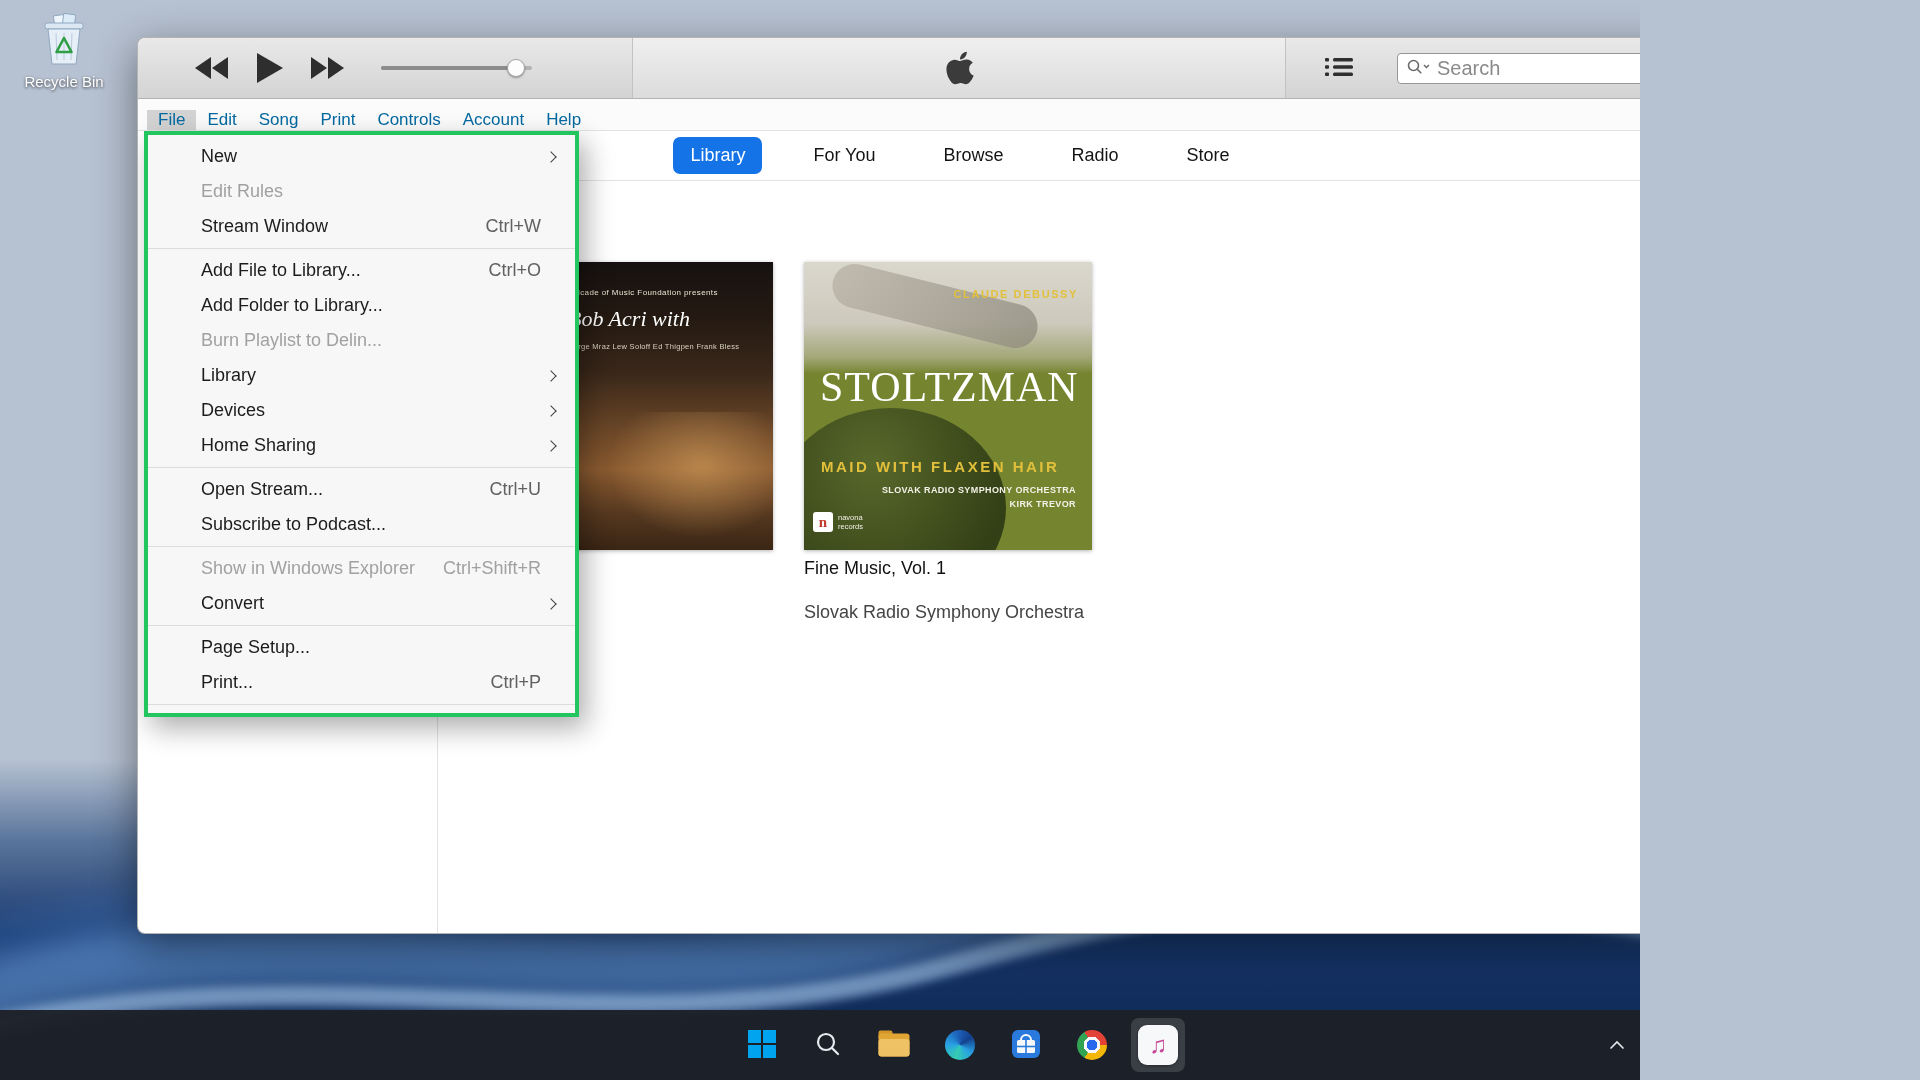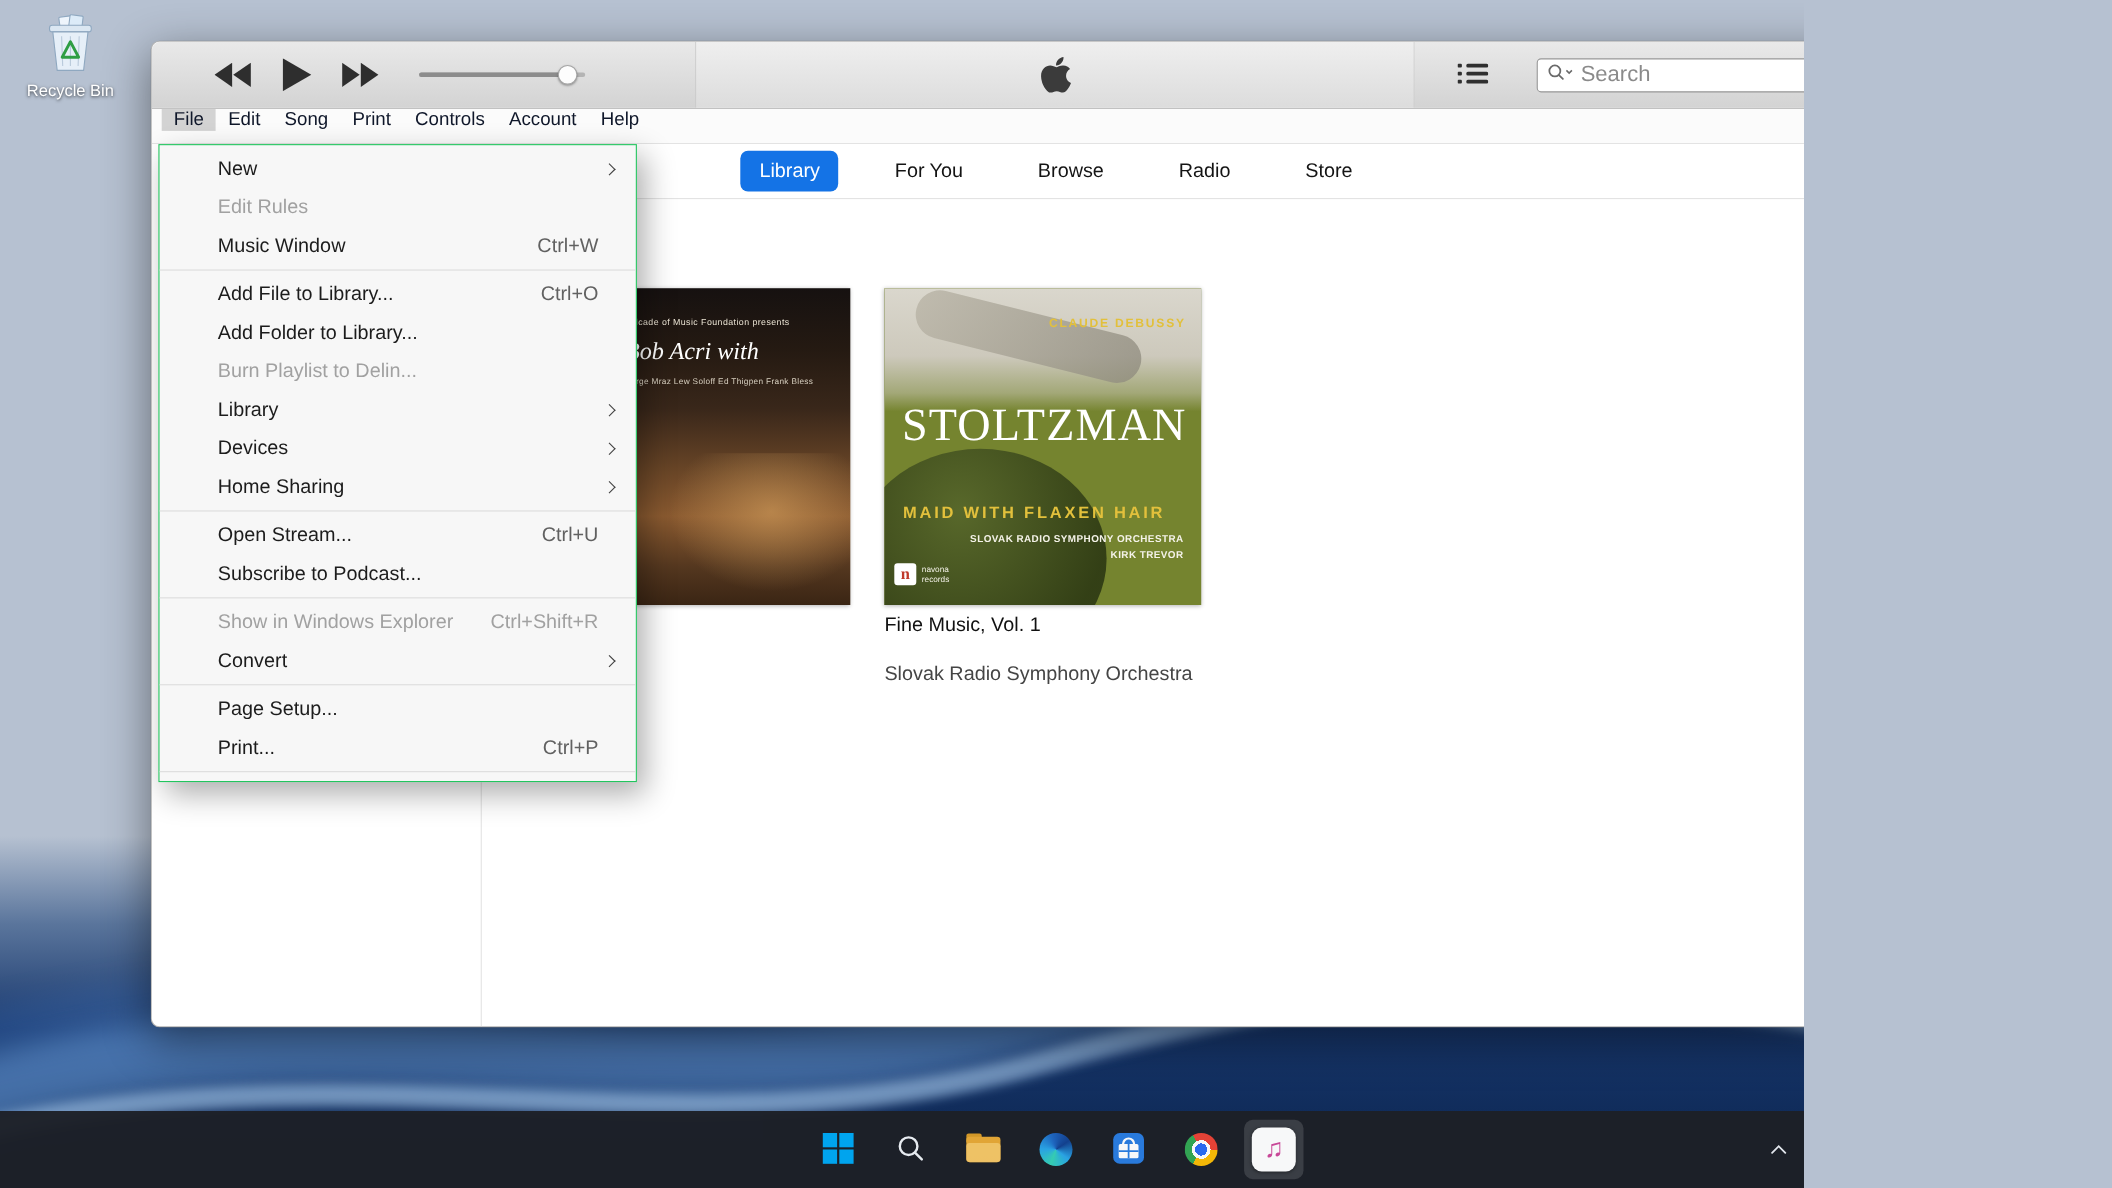--- a/index.html
+++ b/index.html
@@ -26,21 +26,21 @@
   .vfill{position:absolute;top:8px;left:0;width:134px;height:4px;border-radius:2px;background:#8c8c8c}
   .vknob{position:absolute;left:126px;top:1px;width:18px;height:18px;border-radius:50%;background:#fdfdfd;border:1px solid #a5a5a5;box-shadow:0 1px 2px rgba(0,0,0,.35)}
   .apple{position:absolute;left:50%;top:50%;transform:translate(-50%,-50%);line-height:0}
   .listbtn{position:absolute;left:1176px;top:14px;width:50px;height:33px;background:none;border:none;display:flex;align-items:center;justify-content:center;cursor:pointer}
   .search{position:absolute;left:1259px;top:15px;width:254px;height:31px;background:#fff;border:1px solid #979797;border-radius:4px;display:flex;align-items:center;padding:0 9px;gap:6px}
   .search input{border:none;outline:none;flex:1;font-size:20px;color:#333;background:transparent;font-family:"Liberation Sans",sans-serif}
   .search input::placeholder{color:#8a8a8a}
   .winctl{position:absolute;top:2px;right:6px;display:flex;z-index:30}
   .wc{width:38px;height:26px;display:flex;align-items:center;justify-content:center;background:none;border:none;cursor:pointer}
 
-  .menubar{position:absolute;left:0;top:61px;right:0;height:32px;background:#fbfbfb;border-bottom:1px solid #e3e3e3;display:flex;align-items:flex-start;padding-left:9px;font-size:17px;color:#0f172a}
+  .menubar{position:absolute;left:0;top:61px;right:0;height:32px;background:#fbfbfb;border-bottom:1px solid #e3e3e3;display:flex;align-items:flex-end;padding-left:9px;font-size:17px;color:#0369a1}
   .mitem{display:flex;align-items:center;padding:0 11px;cursor:default}
   .mitem.active{background:#d3d3d3}
 
   .tabsrow{position:absolute;left:0;top:93px;right:0;height:49px;background:#fff;display:flex;align-items:center;justify-content:center;gap:34px;font-size:18px;color:#141414}
   .tab{padding:8px 17px;border-radius:7px;cursor:default}
   .tab.active{background:var(--accent-blue,#1473e6);color:#fff}
   .hline{position:absolute;left:299px;right:0;top:142px;height:1px;background:#e3e3e3}
   .vline{position:absolute;left:299px;top:142px;bottom:0;width:1px;background:#e3e3e3}
 
   
@@ -63,21 +63,21 @@
   .drum{position:absolute;left:-28px;bottom:-58px;width:230px;height:200px;border-radius:50%;background:radial-gradient(ellipse at 42% 28%,#55652a,#2c3813 72%);opacity:.9}
   .navona{position:absolute;left:9px;bottom:18px;display:flex;align-items:center;gap:5px}
   .nv-box{width:20px;height:20px;background:#fff;border-radius:3px;display:flex;align-items:center;justify-content:center;color:#c03a2b;font-family:"Liberation Serif",serif;font-weight:bold;font-size:15px}
   .nv-txt{color:#f2f0e6;font-size:7.5px;line-height:1.25;text-transform:lowercase}
 
   .caption{position:absolute;left:666px;top:521px;font-size:18px;line-height:1}
   .cap-title{color:#111;margin-bottom:26px}
   .cap-artist{color:#454545}
 
   
-  .fmenu{position:absolute;left:6px;top:93px;width:435px;background:#f7f7f7;border:1px solid #22c55e;box-shadow:7px 11px 26px rgba(0,0,0,.32);padding:4px 0;z-index:40;font-size:18px;color:#1c1c1c}
+  .fmenu{position:absolute;left:6px;top:93px;width:435px;background:#f7f7f7;border:4px solid #22c55e;box-shadow:7px 11px 26px rgba(0,0,0,.32);padding:4px 0;z-index:40;font-size:18px;color:#1c1c1c}
   .fitem{display:flex;align-items:center;height:35px;padding:0 12px 0 53px;cursor:default}
   .fitem .sc{margin-left:auto;color:#616161;padding-right:22px}
   .fitem.disabled{color:#a1a1a1}
   .fitem.disabled .sc{color:#a1a1a1}
   .chev{margin-left:auto;width:8px;height:8px;border-right:1.7px solid #3f3f3f;border-bottom:1.7px solid #3f3f3f;transform:rotate(-45deg);margin-right:8px;flex:0 0 auto}
   .fsep{height:1px;background:#dcdcdc;margin:4px 0}
 
   
   .taskbar{position:absolute;left:0;bottom:0;width:1920px;height:70px;background:var(--taskbar-bg,#1d2027);opacity:.97;z-index:50}
   .tb-apps{position:absolute;left:735px;top:8px;display:flex;gap:12px}
@@ -269,21 +269,21 @@
 
     <div class="fmenu">
       <div class="fitem">
         <span>New</span>
           <span class="chev"></span>
       </div>
       <div class="fitem disabled">
         <span>Edit Rules</span>
       </div>
       <div class="fitem">
-        <span>Music Window</span>
+        <span>Stream Window</span>
           <span class="sc">Ctrl+W</span>
       </div>
       <div class="fsep"></div>
       <div class="fitem">
         <span>Add File to Library...</span>
           <span class="sc">Ctrl+O</span>
       </div>
       <div class="fitem">
         <span>Add Folder to Library...</span>
       </div>

